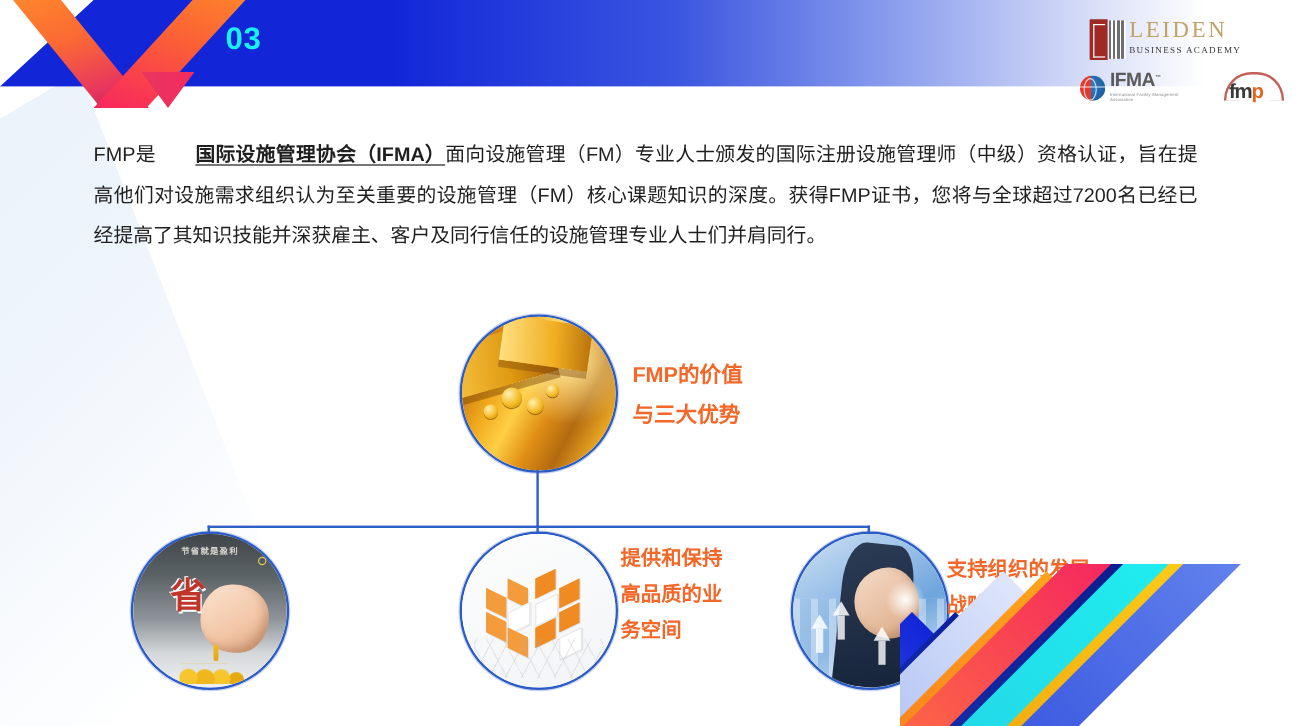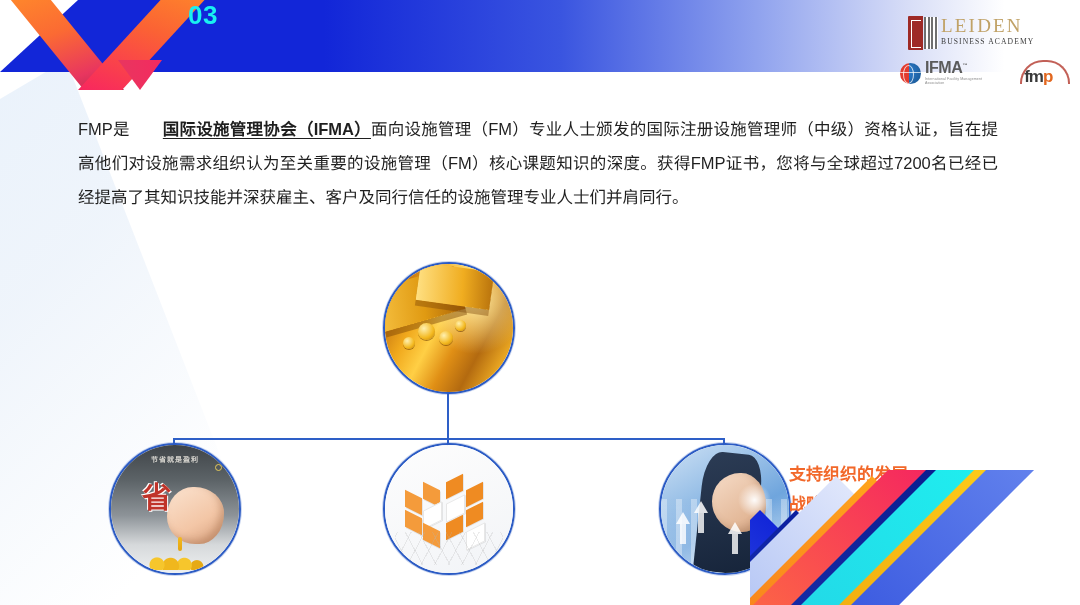--- a/index.html
+++ b/index.html
@@ -47,21 +47,21 @@
     background:linear-gradient(200deg,#ff8f28 0%,#fb6234 45%,#f8265f 100%);
     clip-path:polygon(88px 0, 132px 0, 44px 96px, 0 96px);
   }
   .chev-fill{
     left:118px;top:60px;width:60px;height:30px;
     background:linear-gradient(90deg,#e8365f,#f8265f);
     clip-path:polygon(0 0, 44px 0, 22px 30px);
   }
   .header-title{
     position:absolute;left:188px;top:0;height:64px;
-    display:flex;align-items:flex-start;
+    display:flex;align-items:center;
     font-size:26px;font-weight:bold;letter-spacing:.5px;
     white-space:nowrap;
   }
   .t-num{color:#19f0f0;margin-right:8px;}
   .t-main{color:#f2682a;}
 
   
   .logos{position:absolute;right:14px;top:8px;width:180px;height:94px;}
   .leiden{position:absolute;left:22px;top:8px;display:flex;align-items:flex-start;gap:3px;}
   .leiden-mark{position:relative;width:30px;height:34px;}
@@ -256,20 +256,22 @@
     <div class="line" style="left:723px;top:183px;width:2px;height:30px;"></div>
 
     <div class="node-circle" style="left:383px;top:7px;width:128px;height:128px;">
       <div class="img-gold">
         <div class="coin" style="left:26%;top:46%;width:17px;height:17px;"></div>
         <div class="coin" style="left:42%;top:52%;width:14px;height:14px;"></div>
         <div class="coin" style="left:14%;top:57%;width:12px;height:12px;"></div>
         <div class="coin" style="left:55%;top:44%;width:11px;height:11px;"></div>
       </div>
     </div>
+    <div class="node-label top-label" style="left:527px;top:40px;width:200px;">FMP的价值
+与三大优势</div>
 
     <div class="node-circle" style="left:109px;top:188px;width:128px;height:128px;">
       <div class="img-save">
         <div class="banner">节省就是盈利</div>
         <div class="dot"></div>
         <div class="fist"></div>
         <div class="cn">省</div>
         <div class="drip"></div>
         <div class="coins"></div>
       </div>
@@ -286,20 +288,23 @@
         <div class="tile l" style="left:30%;top:64%;"></div>
         <div class="tile" style="left:48%;top:26%;"></div>
         <div class="tile w" style="left:48%;top:42%;"></div>
         <div class="tile" style="left:48%;top:58%;"></div>
         <div class="tile" style="left:63%;top:32%;"></div>
         <div class="tile" style="left:63%;top:48%;"></div>
         <div class="tile w" style="left:63%;top:64%;"></div>
         <div class="floor"></div>
       </div>
     </div>
+    <div class="node-label" style="left:517px;top:196px;width:160px;">提供和保持
+高品质的业
+务空间</div>
 
     <div class="node-circle" style="left:659px;top:188px;width:128px;height:128px;">
       <div class="img-blue">
         <div class="city"></div>
         <div class="suit"></div>
         <div class="hand"></div>
         <div class="glow"></div>
         <div class="arrow" style="left:12%;top:52%;">
             <span></span>
           </div>

